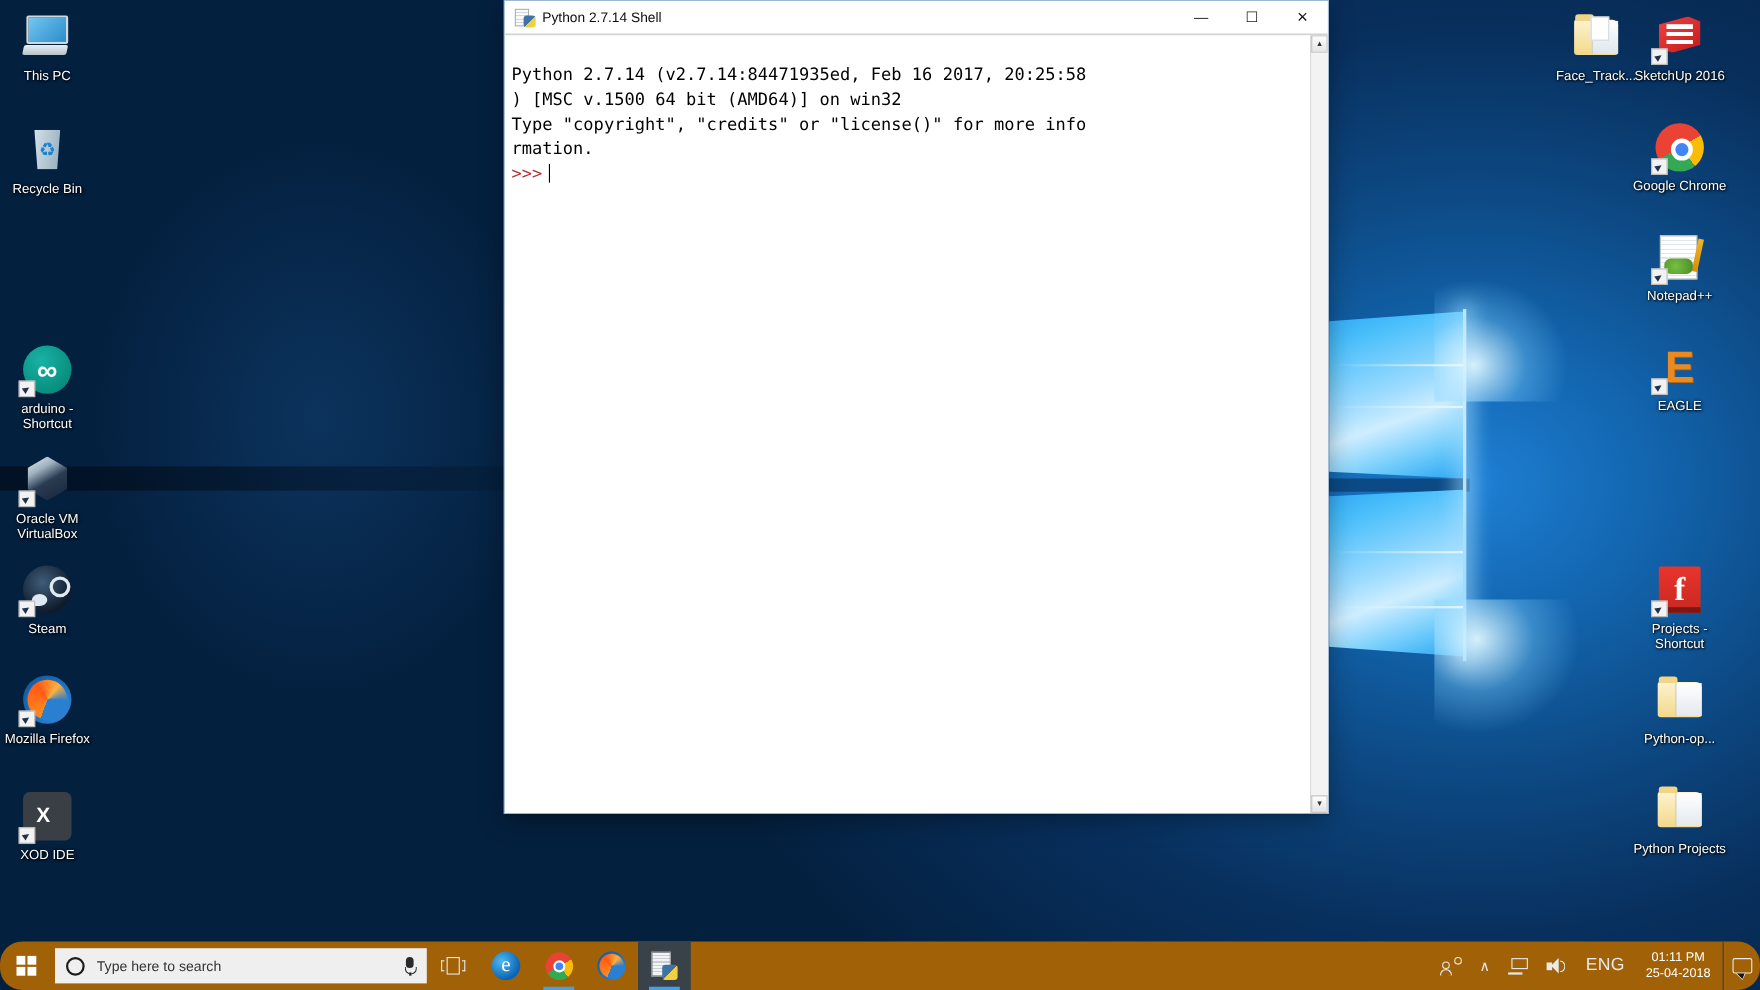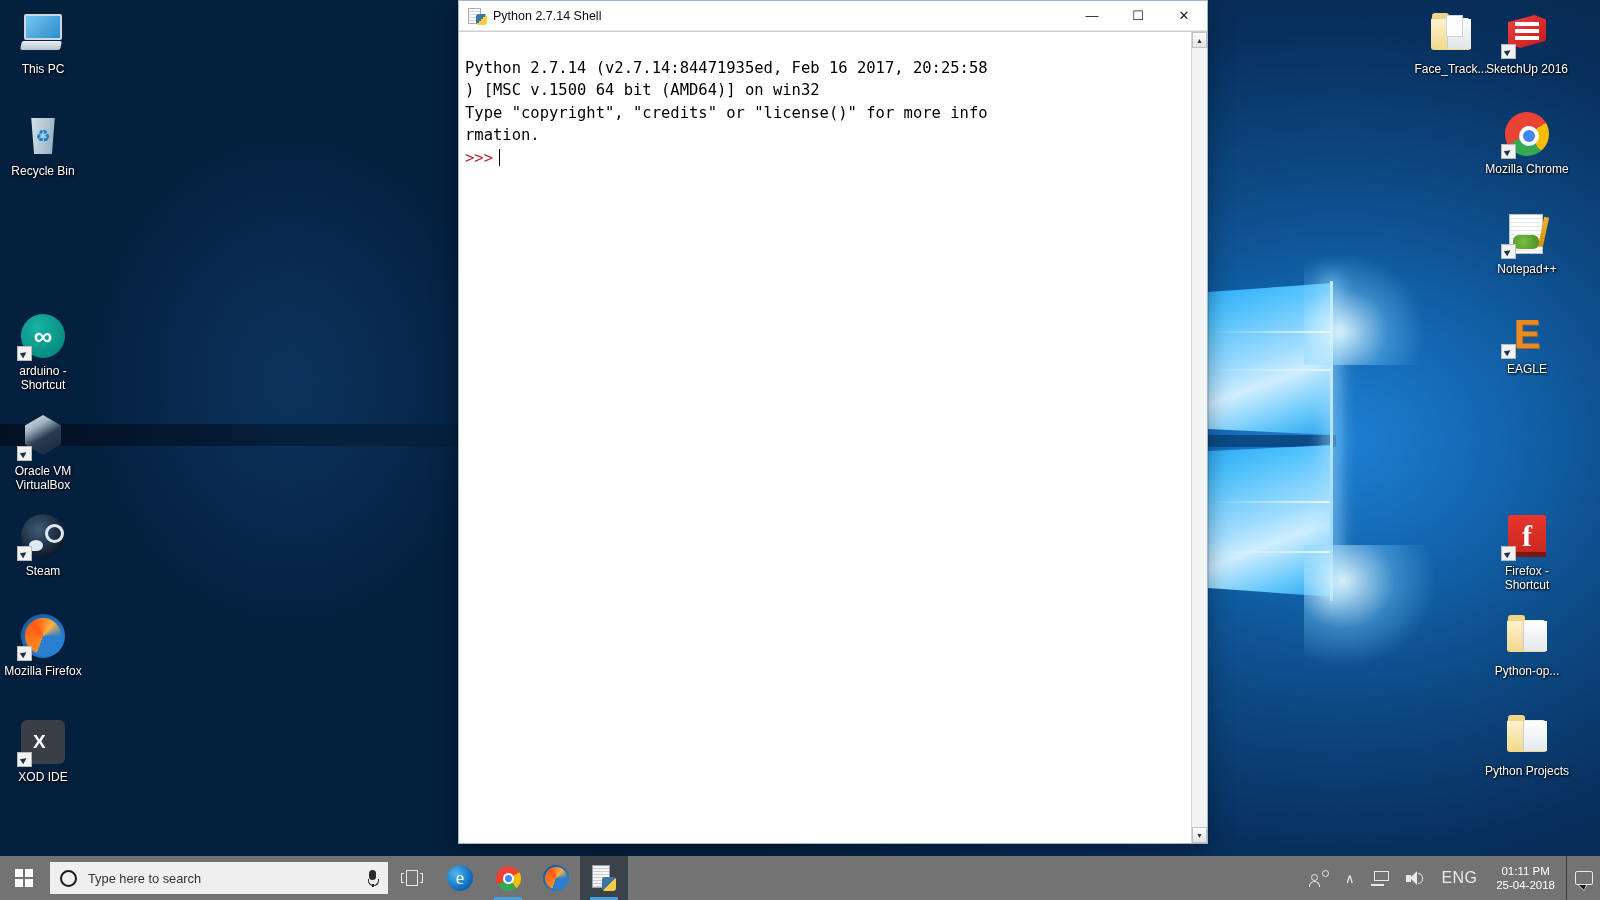--- a/index.html
+++ b/index.html
@@ -155,21 +155,21 @@
     color:#2e7d32; -webkit-text-stroke:2px #e8f2e8;}
   .fritzing{ position:absolute; left:5px; top:3px; width:38px;height:42px;
     background:linear-gradient(#e8342c,#c8281f); border-radius:2px;}
   .fritzing::after{content:"f"; position:absolute; inset:0; display:flex; align-items:center;
     justify-content:center; font-size:30px; font-weight:700; color:#fff; font-family:"Liberation Serif",serif;}
   .fritzing::before{content:""; position:absolute; left:0; bottom:0; width:100%; height:5px;
     background:#7d1713;}
 
   
   #pyshell{
-    position:absolute; left:458px; top:0; width:750px; height:844px;
+    position:absolute; left:458px; top:0; width:750px; height:740px;
     background:#f0f0f0;
     border:1px solid #9bb7d4;
     box-shadow:0 0 0 1px rgba(0,0,0,.12), 0 6px 22px rgba(0,0,0,.35);
     display:flex; flex-direction:column;
   }
   .titlebar{
     height:30px; background:#fff; display:flex; align-items:center;
     border-bottom:1px solid #e8e8e8;
   }
   .title-icon{
@@ -226,21 +226,21 @@
   .sc-track{ flex:1; background:#f3f3f3; }
   .statusbar{
     height:18px; background:#f0f0f0; border-top:1px solid #d4d4d4;
     display:flex; align-items:center; justify-content:flex-end; gap:16px;
     padding-right:10px; font-size:11.5px; color:#111;
   }
 
   
   #taskbar{
     position:absolute; left:0; bottom:0; width:1600px; height:44px;
-    background:#737373; display:flex; align-items:center;
+    background:#a16207; display:flex; align-items:center;border-radius:20px;
   }
   .start-btn{
     width:48px; height:44px; display:flex; align-items:center; justify-content:center;
   }
   .win-logo{ width:18px; height:18px; display:grid; grid-template-columns:1fr 1fr;
     grid-template-rows:1fr 1fr; gap:2px;}
   .win-logo i{ background:#fff; display:block; }
   .searchbox{
     width:338px; height:32px; background:#efefef; display:flex; align-items:center;
     margin-left:2px; padding:0 8px 0 10px;
@@ -420,21 +420,21 @@
         <div class="shortcut-arrow"></div>
     </div>
     <div class="icon-label">SketchUp 2016</div>
   </div>
 
   <div class="icon-cell" style="left:1484px; top:110px">
     <div class="icon-art">
       <div class="sq chrome"></div>
         <div class="shortcut-arrow"></div>
     </div>
-    <div class="icon-label">Mozilla Chrome</div>
+    <div class="icon-label">Google Chrome</div>
   </div>
 
   <div class="icon-cell" style="left:1484px; top:210px">
     <div class="icon-art">
       <div class="npp"></div>
         <div class="shortcut-arrow"></div>
     </div>
     <div class="icon-label">Notepad++</div>
   </div>
 
@@ -445,21 +445,21 @@
     </div>
     <div class="icon-label">EAGLE</div>
   </div>
 
 
   <div class="icon-cell" style="left:1484px; top:512px">
     <div class="icon-art">
       <div class="fritzing"></div>
         <div class="shortcut-arrow"></div>
     </div>
-    <div class="icon-label">Firefox - Shortcut</div>
+    <div class="icon-label">Projects - Shortcut</div>
   </div>
 
   <div class="icon-cell" style="left:1484px; top:612px">
     <div class="icon-art">
       <div class="folder"></div>
     </div>
     <div class="icon-label">Python-op...</div>
   </div>
 
   <div class="icon-cell" style="left:1484px; top:712px">

